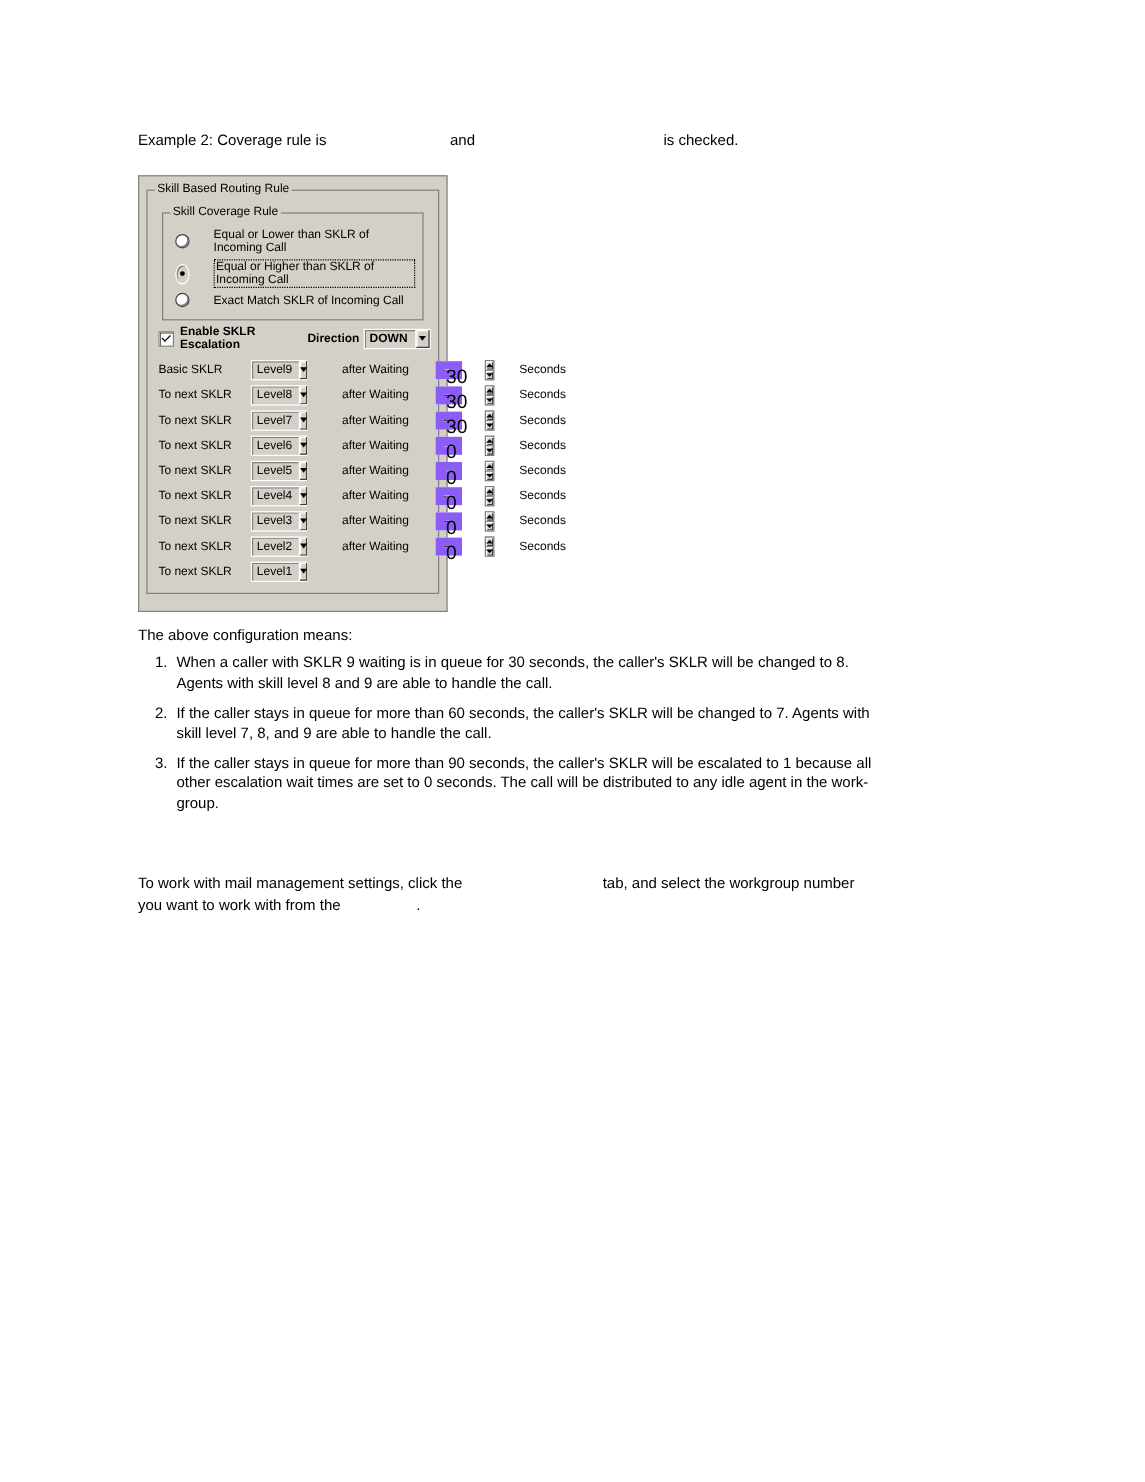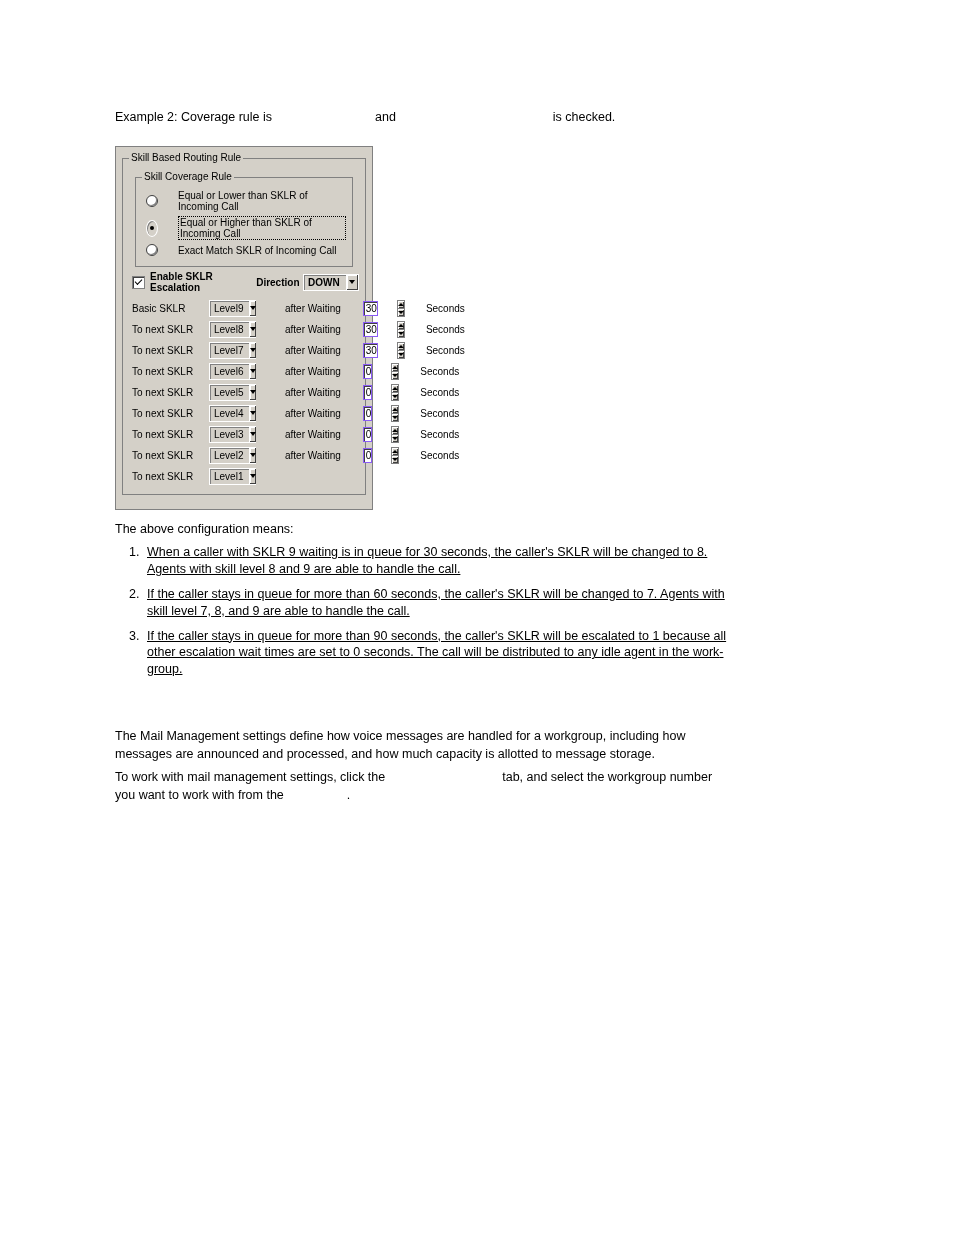--- a/index.html
+++ b/index.html
@@ -24,30 +24,30 @@
   .sel{display:inline-flex;align-items:center;height:15px;border:1px solid #fff;
        box-shadow:inset 1px 1px 0 #808080, inset -1px -1px 0 #d4d0c8;background:#d4d0c8;}
   .sel .st{padding:0 6px 0 4px;font-size:10px;white-space:nowrap;}
   .sel .btn{width:13px;height:15px;border-left:1px solid #fff;background:#d4d0c8;
             display:flex;align-items:center;justify-content:center;box-shadow:inset -1px -1px 0 #404040, inset 1px 1px 0 #fff;}
   .sel .btn::after{content:"";border-left:3px solid transparent;border-right:3px solid transparent;border-top:4px solid #000;}
   .srow{display:flex;align-items:center;margin:3px 0 3px 3px;height:18px;gap:19px;}
   .slabel{width:58px;font-size:10px;white-space:nowrap;flex:0 0 auto;}
   .sel.level{width:45px;margin-right:10px;justify-content:flex-start;}
   .aw{font-size:10px;white-space:nowrap;margin-right:3px;}
-  .numf{width:22px;height:15px;border:1px solid #8b5cf6;background:#fff;box-shadow:inset 1px 1px 0 #404040;
-        font-size:10px;padding:0 0 0 2px;box-sizing:border-box;line-height:13px;}
+  .numf{width:22px;height:15px;border:7px solid #8b5cf6;background:#fff;box-shadow:inset 1px 1px 0 #404040;
+        font-size:16px;padding:0 0 0 2px;box-sizing:border-box;line-height:13px;}
   .spin{width:12px;height:15px;display:flex;flex-direction:column;border:1px solid #808080;background:#d4d0c8;margin-right:2px;}
   .spin div{flex:1;display:flex;align-items:center;justify-content:center;box-shadow:inset 1px 1px 0 #fff, inset -1px -1px 0 #404040;}
   .spin div:first-child{border-bottom:1px solid #808080;}
   .spin .u::after{content:"";border-left:3px solid transparent;border-right:3px solid transparent;border-bottom:3px solid #000;}
   .spin .d::after{content:"";border-left:3px solid transparent;border-right:3px solid transparent;border-top:3px solid #000;}
   .sec{font-size:10px;}
   .intro{margin:12px 0 8px 0;}
-  ol.nlist{margin:0 0 0 18px;padding:0;text-decoration:underline;}
+  ol.nlist{margin:0 0 0 18px;padding:0;}
   ol.nlist li{margin:4px 0 8px 10px;padding-left:4px;line-height:1.35;}
   .mm{margin-top:50px;line-height:1.4;}
   .mm p{margin:6px 0;}
 </style>
 </head>
 <body>
 
 <div class="page">
 
   <div class="ex-line">
@@ -216,21 +216,20 @@
   </div>
 
   <div class="intro">The above configuration means:</div>
   <ol class="nlist">
     <li>When a caller with SKLR 9 waiting is in queue for 30 seconds, the caller's SKLR will be changed to 8. Agents with skill level 8 and 9 are able to handle the call.</li>
     <li>If the caller stays in queue for more than 60 seconds, the caller's SKLR will be changed to 7. Agents with skill level 7, 8, and 9 are able to handle the call.</li>
     <li>If the caller stays in queue for more than 90 seconds, the caller's SKLR will be escalated to 1 because all other escalation wait times are set to 0 seconds. The call will be distributed to any idle agent in the work­group.</li>
   </ol>
 
   <div class="mm">
-    <p>The Mail Management settings define how voice messages are handled for a workgroup, including how messages are announced and processed, and how much capacity is allotted to message storage.</p>
     <p>
       <span>To work with mail management settings, click the </span>
       <span style="display:inline-block;width:110px;"></span>
       <span> tab, and select the workgroup number you want to work with from the </span>
       <span style="display:inline-block;width:56px;"></span>
       <span>.</span>
     </p>
   </div>
 
 </div>

